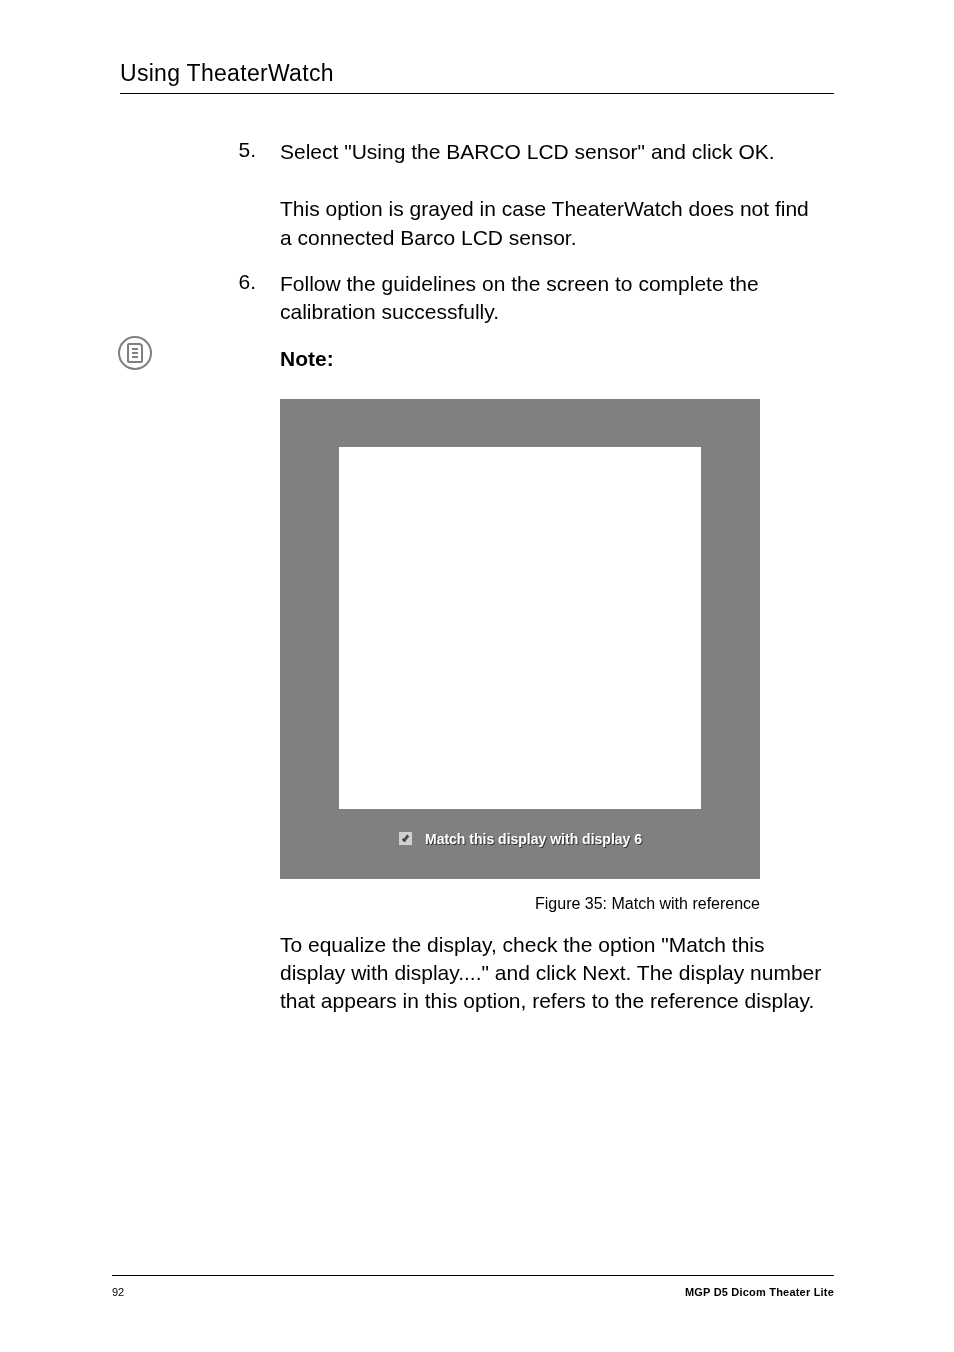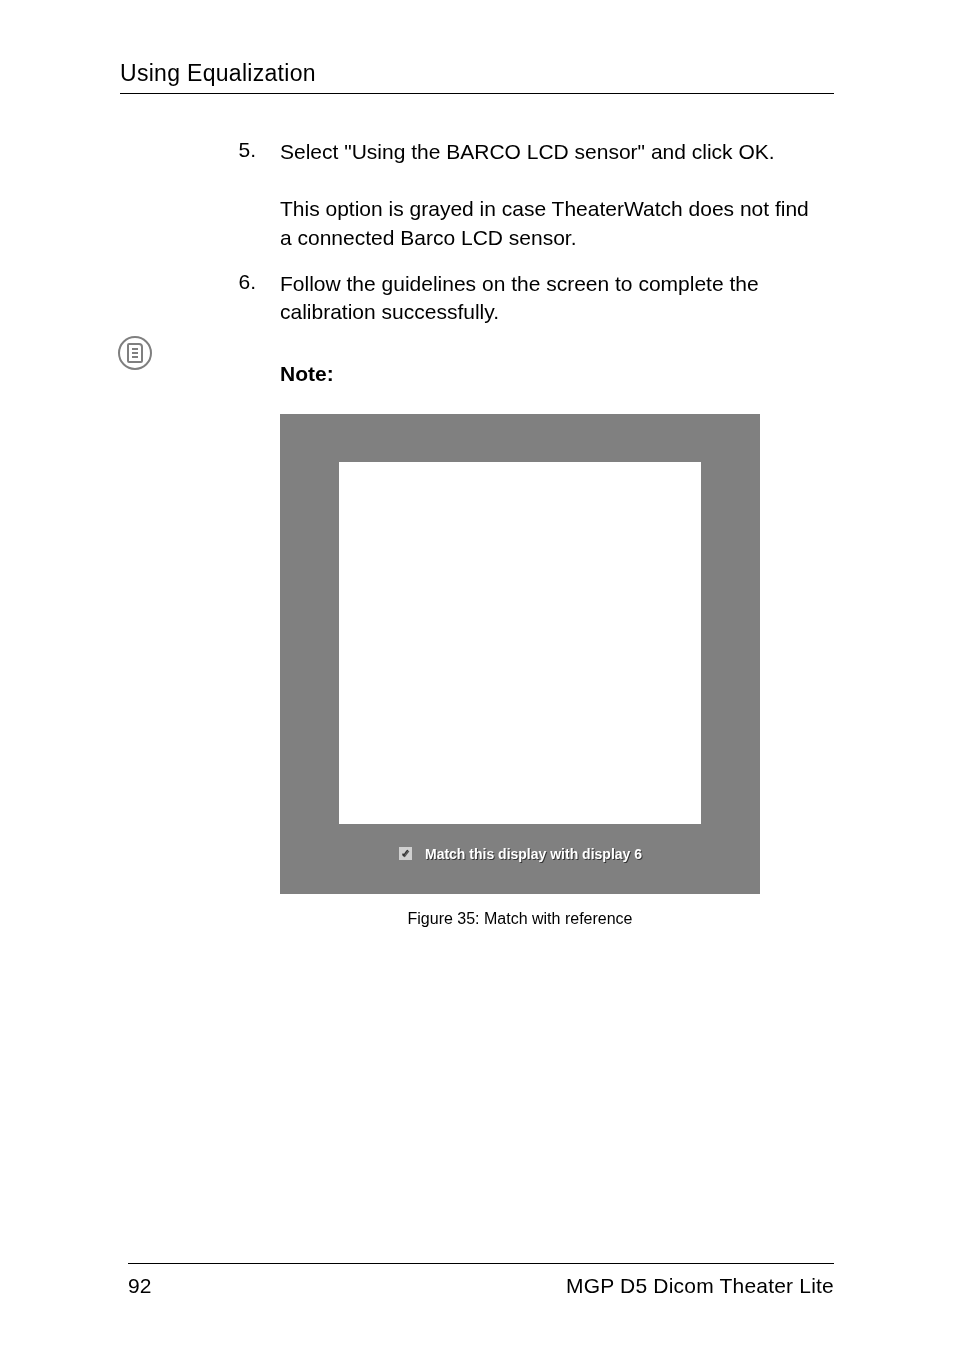--- a/index.html
+++ b/index.html
@@ -41,21 +41,21 @@
     font-size: 21px;
     line-height: 1.35;
   }
   .ol-sub {
     margin-top: 29px;
     font-size: 21px;
     line-height: 1.35;
   }
   .note-block {
     margin-left: 48px;
-    margin-top: 35px;
+    margin-top: 20px;
   }
   .note-label {
     font-weight: 700;
     font-size: 21px;
     margin-bottom: 12px;
   }
   .note-text {
     font-size: 21px;
     line-height: 1.35;
   }
@@ -122,48 +122,48 @@
     background: #d0d0d0;
     border: 1px solid #808080;
     display: flex;
     align-items: center;
     justify-content: center;
     font-size: 11px;
     color: #333;
     font-weight: 700;
   }
   .fig-caption {
-    text-align: center;
+    text-align: right;
     font-size: 16px;
     font-weight: 300;
     margin: 16px 0 18px 48px;
     width: 480px;
   }
   .equalize-text {
     margin-left: 48px;
     font-size: 21px;
     line-height: 1.35;
   }
   .footer {
     position: absolute;
-    left: 128px;
+    left: 112px;
     right: 120px;
     bottom: 54px;
     border-top: 1.5px solid #000;
     padding-top: 10px;
     display: flex;
     justify-content: space-between;
-    font-size: 21px;
-  }
-  .footer-right { font-weight: 400; letter-spacing: 0.2px; text-align: center; }
+    font-size: 11px;
+  }
+  .footer-right { font-weight: 700; letter-spacing: 0.2px; text-align: center; }
 </style>
 </head>
 <body>
 
-<div class="running-head">Using Equalization</div>
+<div class="running-head">Using TheaterWatch</div>
 
 <div class="content">
 
   <div class="note-icon">
     <div class="note-icon-inner"></div>
   </div>
 
   <div class="ol-item">
     <div class="ol-num">5.</div>
     <div class="ol-body">
@@ -188,19 +188,22 @@
       <div class="figure-white"></div>
       <div class="figure-caption-row">
         <div class="checkbox">✓</div>
         <span>Match this display with display 6</span>
       </div>
     </div>
   </div>
 
   <div class="fig-caption">Figure 35: Match with reference</div>
 
+  <div class="equalize-text">
+    <span>To equalize the display, check the option "Match this display with display...." and click </span><span class="bold">Next</span><span>. The display number that appears in this option, refers to the reference display.</span>
+  </div>
 
 </div>
 
 <div class="footer">
   <span>92</span>
   <span class="footer-right">MGP D5 Dicom Theater Lite</span>
 </div>
 
 </body></html>

